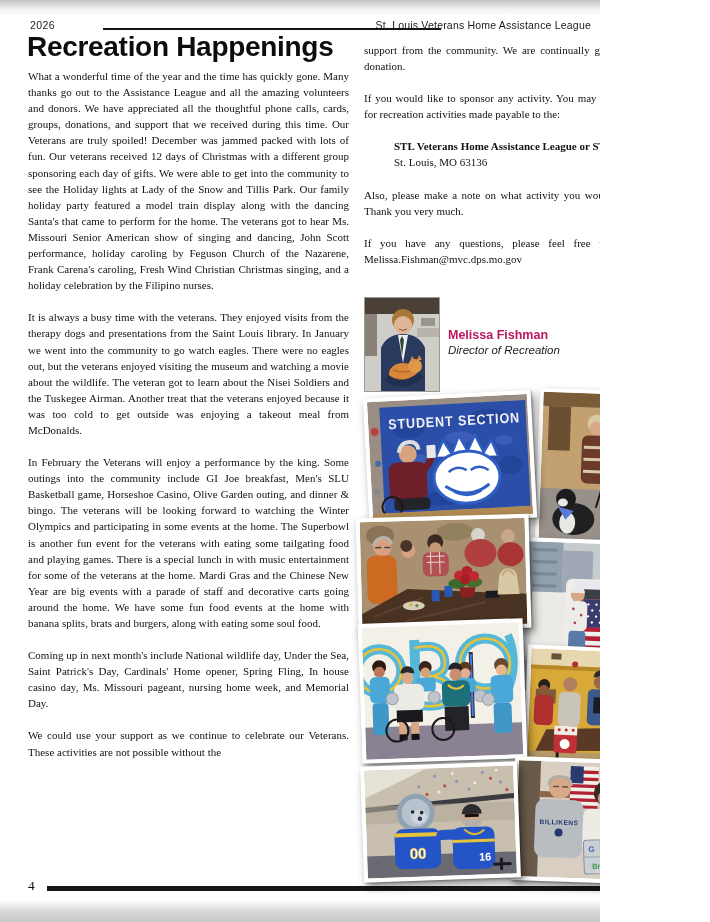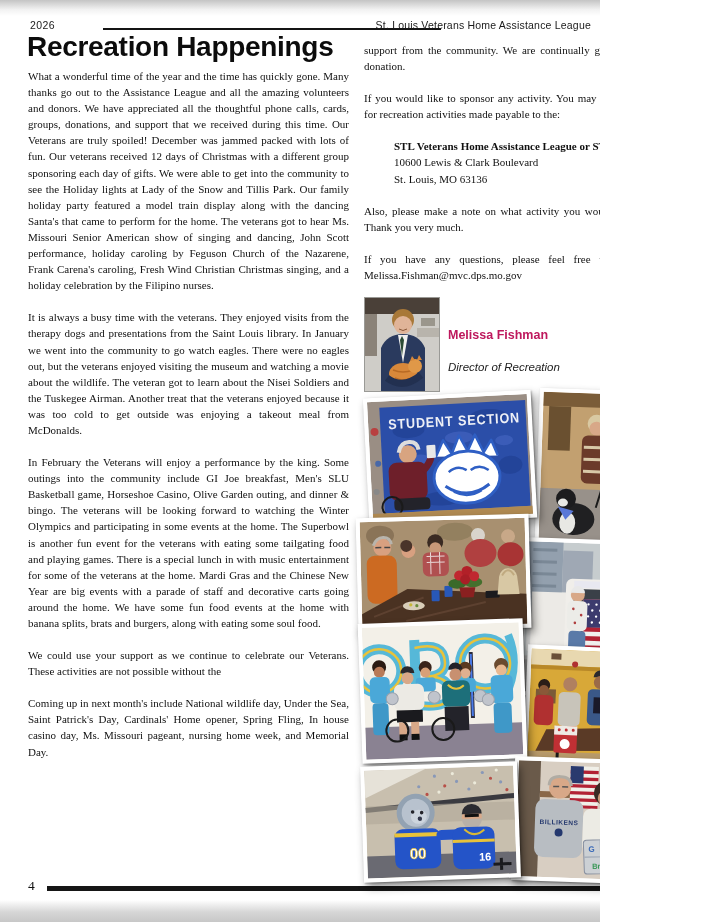--- a/index.html
+++ b/index.html
@@ -19,21 +19,21 @@
   .col{position:absolute;font-size:11px;line-height:16.1px;text-align:justify;}
   .col-left{left:28px;top:68px;width:321px;}
   .col-right{left:364px;top:42px;width:323px;}
   .col p{margin:0 0 16px 0;}
   .address{margin:8px 0 16px 30px;line-height:16.1px;}
   .address .payee{font-weight:bold;}
   .staff{position:absolute;left:364px;top:297px;width:300px;height:96px;}
   .staff-photo{position:absolute;left:0;top:0;border:1px solid #9a9a96;background:#cfcdc8;}
   .staff-cap{position:absolute;left:84px;top:31px;font-family:"Liberation Sans",sans-serif;}
   .staff-name{font-weight:bold;font-size:12.5px;color:#be185d;}
-  .staff-title{font-style:italic;font-size:11.5px;color:#222;margin-top:19px;}
+  .staff-title{font-style:italic;font-size:11.5px;color:#222;margin-top:2px;}
   .photo{position:absolute;background:#fff;padding:4px;
         box-shadow:3px 5px 8px rgba(0,0,0,.45),1px 1px 2px rgba(0,0,0,.3);}
   .photo svg{display:block;}
   .pg-num{position:absolute;left:28px;top:878px;font-size:13.5px;color:#111;}
   .footer-bar{position:absolute;left:47px;top:886px;width:643px;height:5px;background:#161616;}
   svg text{font-family:"Liberation Sans",sans-serif;}
 </style>
 </head>
 <body>
 
@@ -43,30 +43,29 @@
   <div class="hdr-year">2026</div>
   <div class="hdr-rule"></div>
   <div class="hdr-org">St. Louis Veterans Home Assistance League</div>
 
   <div class="title">Recreation Happenings</div>
 
   <div class="col col-left">
     <p>What a wonderful time of the year and the time has quickly gone. Many thanks go out to the Assistance League and all the amazing volunteers and donors. We have appreciated all the thoughtful phone calls, cards, groups, donations, and support that we received during this time.  Our Veterans are truly spoiled! December was jammed packed with lots of fun. Our veterans received 12 days of Christmas with a different group sponsoring each day of gifts. We were able to get into the community to see the Holiday lights at Lady of the Snow and Tillis Park. Our family holiday party featured a model train display along with the dancing Santa's that came to perform for the home. The veterans got to hear Ms. Missouri Senior American show of singing and dancing, John Scott performance, holiday caroling by Feguson Church of the Nazarene, Frank Carena's caroling, Fresh Wind Christian Christmas singing, and a holiday celebration by the Filipino nurses.</p>
     <p>It is always a busy time with the veterans. They enjoyed visits from the therapy dogs and presentations from the Saint Louis library. In January we went into the community to go watch eagles. There were no eagles out, but the veterans enjoyed visiting the museum and watching a movie about the wildlife. The veteran got to learn about the Nisei Soldiers and the Tuskegee Airman. Another treat that the veterans enjoyed because it was too cold to get outside was enjoying a takeout meal from McDonalds.</p>
     <p>In February the Veterans will enjoy a performance by the king. Some outings into the community include GI Joe breakfast, Men's SLU Basketball game, Horseshoe Casino, Olive Garden outing, and dinner &amp; bingo.  The veterans will be looking forward to watching the Winter Olympics and participating in some events at the home. The Superbowl is another fun event for the veterans with eating some tailgating food and playing games. There is a special lunch in with music entertainment for some of the veterans at the home. Mardi Gras and the Chinese New Year are big events with a parade of staff and decorative carts going around the home. We have some fun food events at the home with banana splits, brats and burgers, along with eating some soul food.</p>
+    <p>Coming up in next month's include National wildlife day, Under the Sea, Saint Patrick's Day, Cardinals' Home opener, Spring Fling, In house casino day, Ms. Missouri pageant, nursing home week, and Memorial Day.</p>
     <p>We could use your support as we continue to celebrate our Veterans. These activities are not possible without the</p>
-    <p>Coming up in next month's include National wildlife day, Under the Sea, Saint Patrick's Day, Cardinals' Home opener, Spring Fling, In house casino day, Ms. Missouri pageant, nursing home week, and Memorial Day.</p>
   </div>
 
   <div class="col col-right">
     <p>support from the community. We are continually grateful for EVERY donation.</p>
     <p>If you would like to sponsor any activity. You may send your donation for recreation activities made payable to the:</p>
     <div class="address">
       <div class="payee">STL Veterans Home Assistance League or STVHAL</div>
-      <div>10600 Lewis &amp; Clark Boulevard</div>
       <div>St. Louis, MO 63136</div>
     </div>
     <p>Also, please make a note on what activity you would like to sponsor. Thank you very much.</p>
     <p><span>If you have any questions, please feel free to contact me at</span> <span>Melissa.Fishman@mvc.dps.mo.gov</span></p>
   </div>
 
   <div class="staff">
     <svg class="staff-photo" width="74" height="93" viewBox="0 0 74 93">
       <rect width="74" height="93" fill="#cfcdc8"></rect>
       <rect width="74" height="16" fill="#4a4038"></rect>

